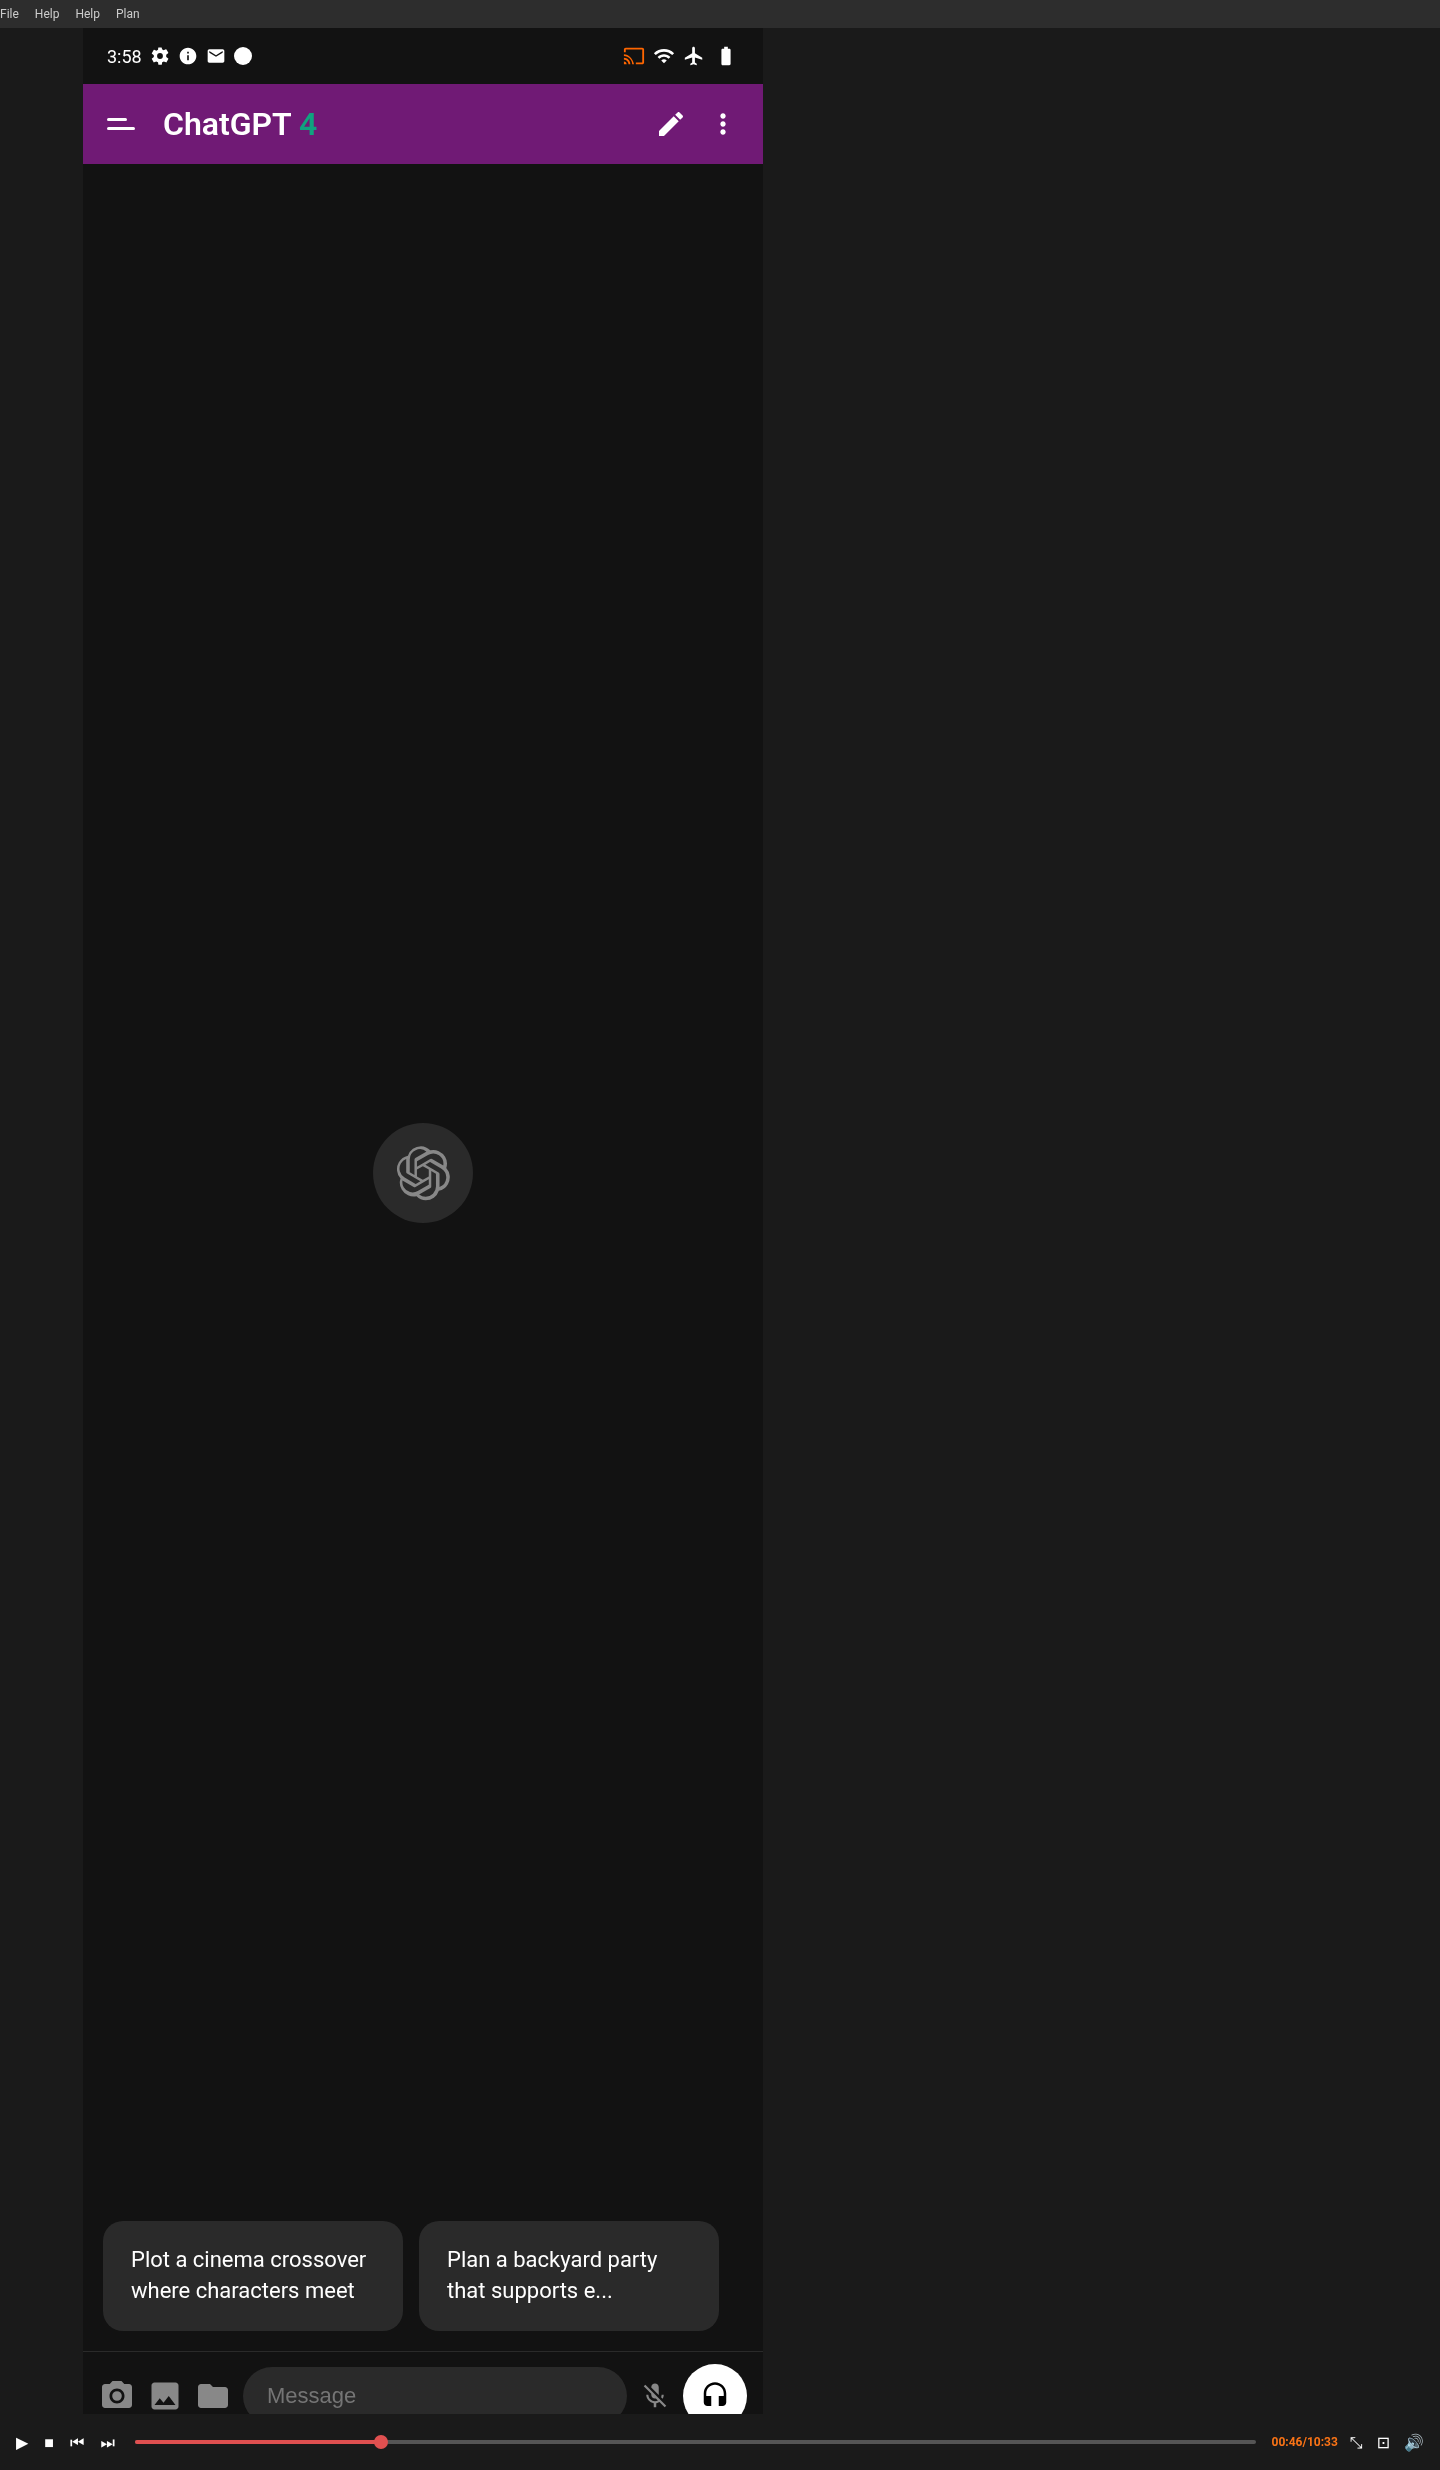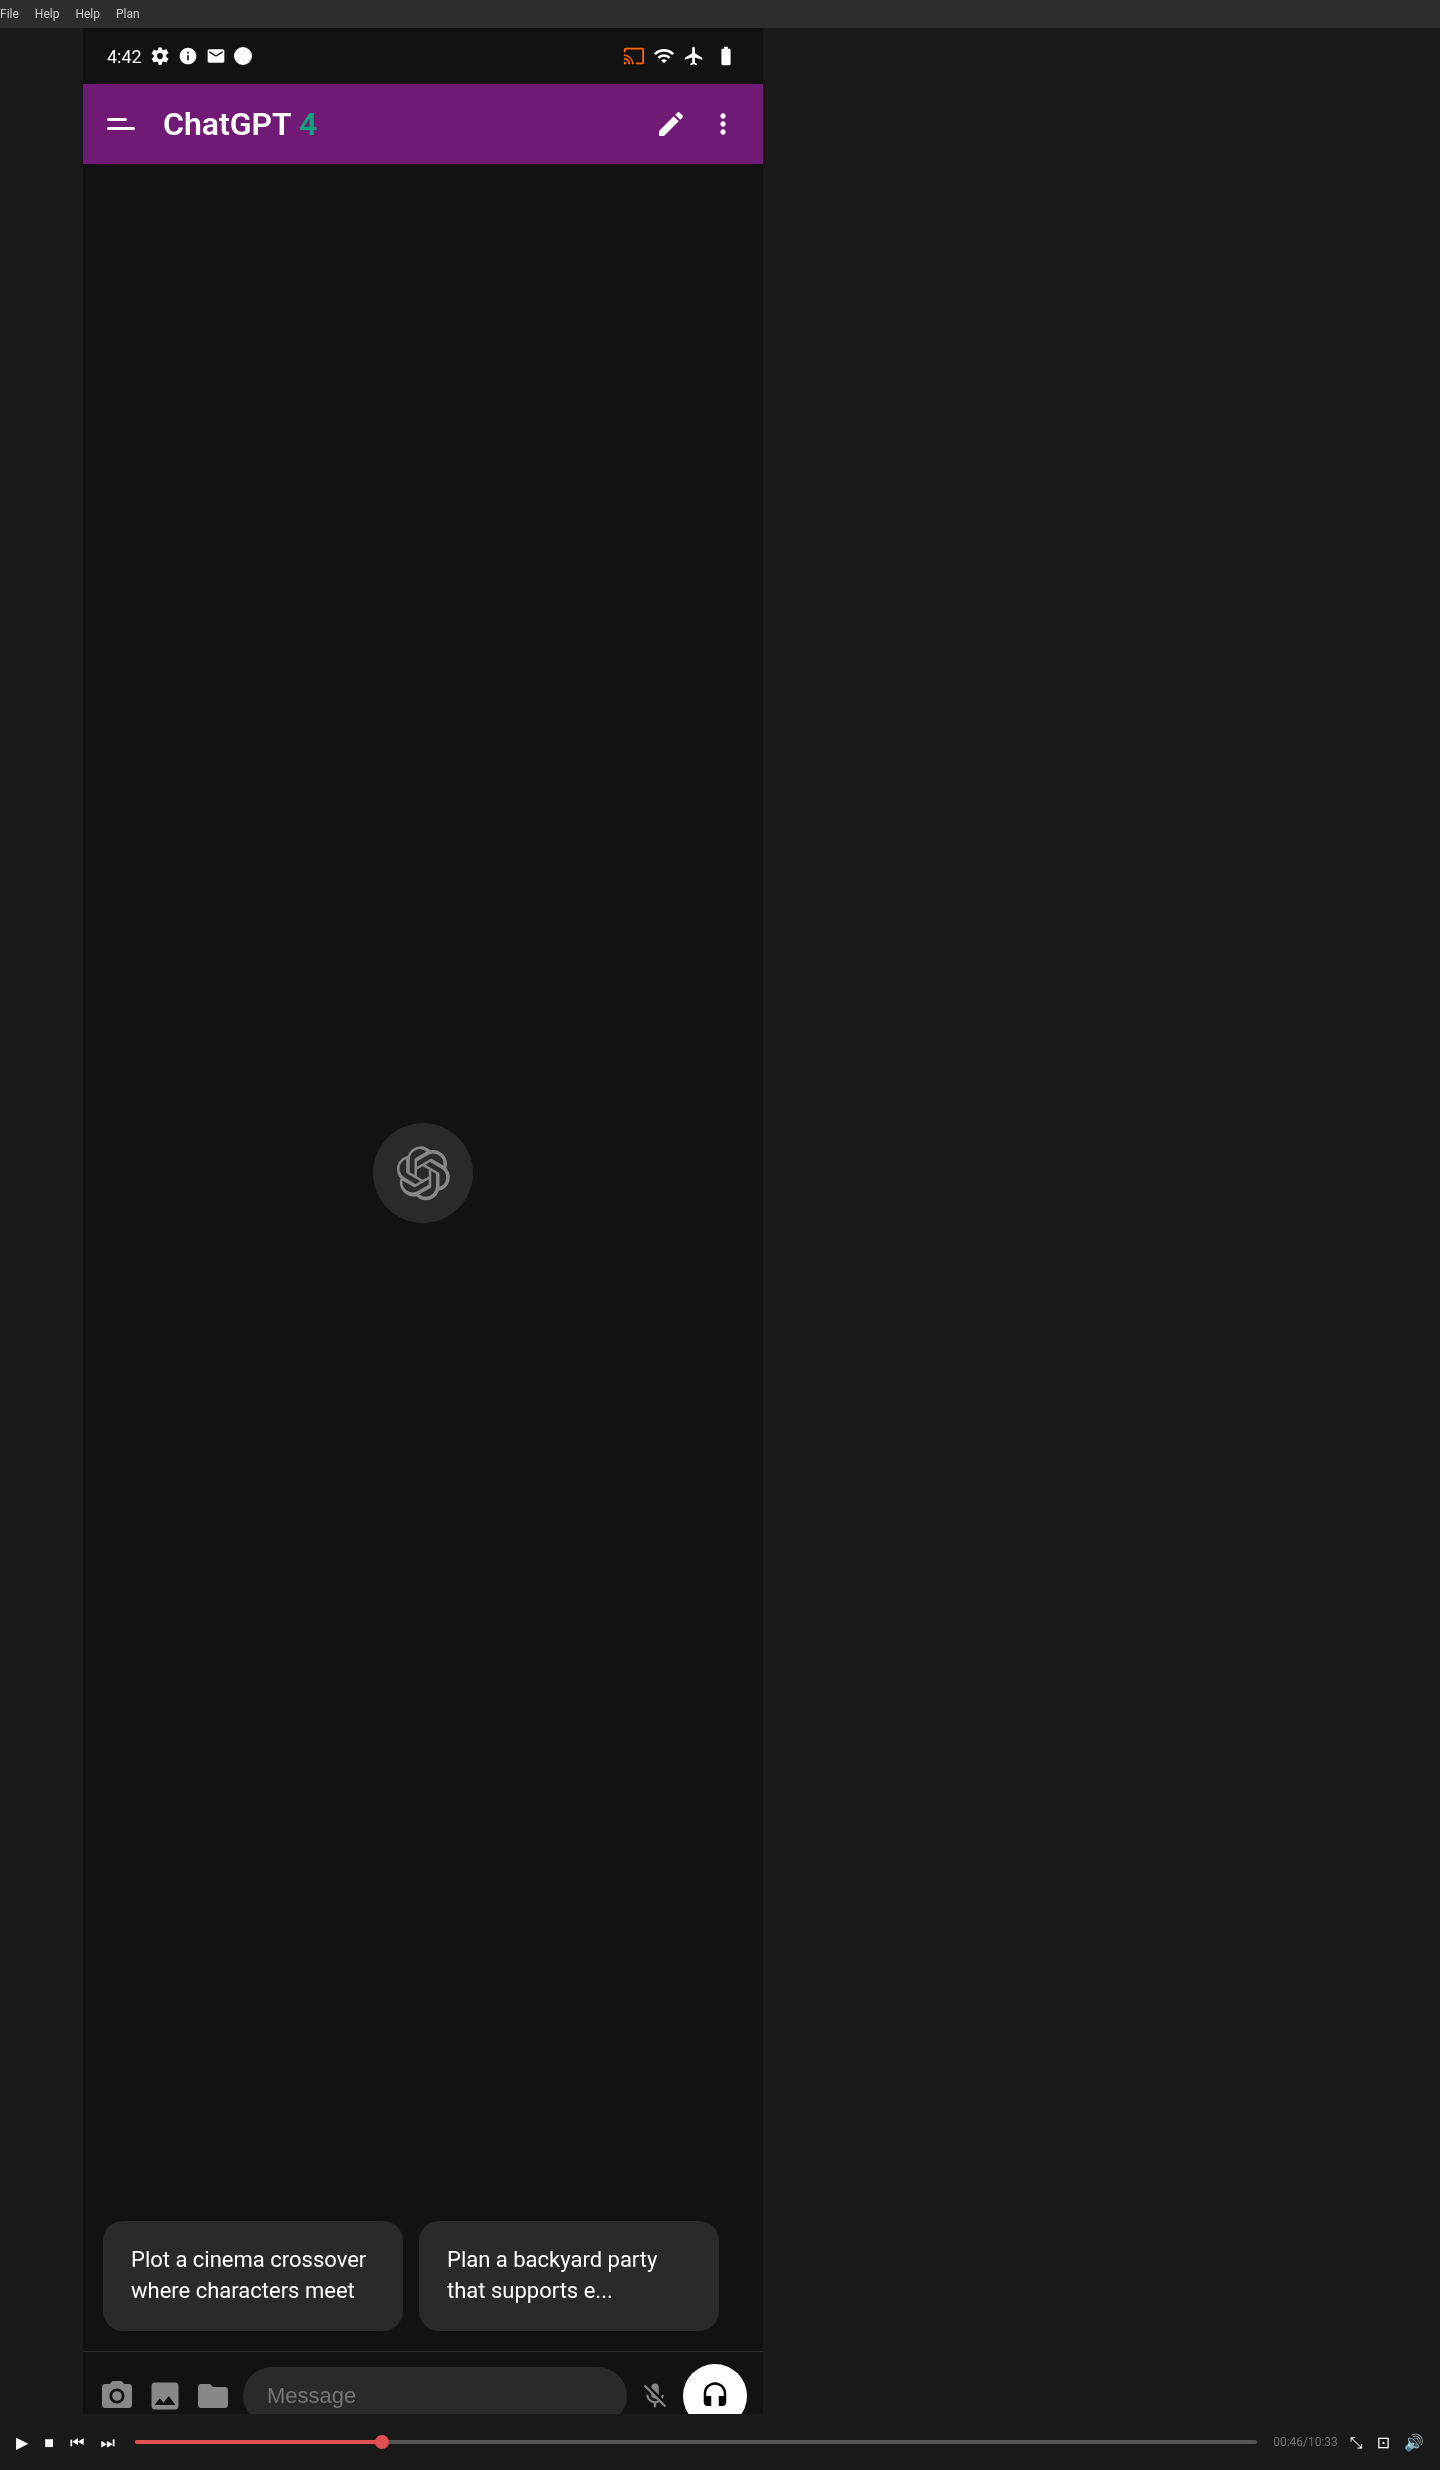--- a/index.html
+++ b/index.html
@@ -355,23 +355,24 @@
       top: 50%;
       left: 22%;
       transform: translate(-50%, -50%);
       width: 14px;
       height: 14px;
       background: #e05050;
       border-radius: 50%;
     }
 
     .vc-time {
-      color: #737373;
+      color: #f97316;
       font-size: 12px;
       white-space: nowrap;
+      font-weight: bold;
     }
 
     .vc-right {
       display: flex;
       align-items: center;
       gap: 6px;
     }
 
     
     .openai-logo {
@@ -397,21 +398,21 @@
     <span>Help</span>
     <span>Help</span>
     <span>Plan</span>
   </div>
 </div>
 
 <div class="phone-container">
 
   <div class="status-bar">
     <div class="status-bar-left">
-      <span class="sb-icon">4:42</span>
+      <span class="sb-icon">3:58</span>
 
       <svg width="20" height="20" viewBox="0 0 24 24" fill="white">
         <path d="M12 15.5A3.5 3.5 0 0 1 8.5 12A3.5 3.5 0 0 1 12 8.5a3.5 3.5 0 0 1 3.5 3.5a3.5 3.5 0 0 1-3.5 3.5m7.43-2.92c.04-.34.07-.68.07-1.08s-.03-.73-.07-1.08l2.32-1.82c.21-.16.27-.44.13-.67l-2.2-3.82c-.13-.23-.41-.31-.64-.23l-2.74 1.1c-.57-.44-1.18-.8-1.86-1.07L14.12 2.1A.514.514 0 0 0 13.6 1.7h-3.2c-.24 0-.45.17-.49.4L9.63 4.64c-.68.27-1.3.63-1.86 1.07L5.03 4.61c-.23-.09-.51 0-.64.23L2.19 8.66c-.14.23-.08.51.13.67l2.32 1.82C4.6 11.27 4.57 11.6 4.57 12s.03.74.07 1.08L2.32 14.9c-.21.16-.27.44-.13.67l2.2 3.82c.13.23.41.31.64.23l2.74-1.1c.57.44 1.18.8 1.86 1.07l.38 2.53c.04.24.25.41.49.41h3.2c.24 0 .45-.17.49-.41l.38-2.53c.68-.27 1.3-.63 1.86-1.07l2.74 1.1c.23.08.51 0 .64-.23l2.2-3.82c.14-.23.08-.51-.13-.67l-2.31-1.82z"></path>
       </svg>
 
       <svg width="20" height="20" viewBox="0 0 24 24" fill="white">
         <path d="M12 2C6.48 2 2 6.48 2 12s4.48 10 10 10 10-4.48 10-10S17.52 2 12 2zm1 15h-2v-6h2v6zm0-8h-2V7h2v2z"></path>
       </svg>
 
       <svg width="20" height="20" viewBox="0 0 24 24" fill="white">

